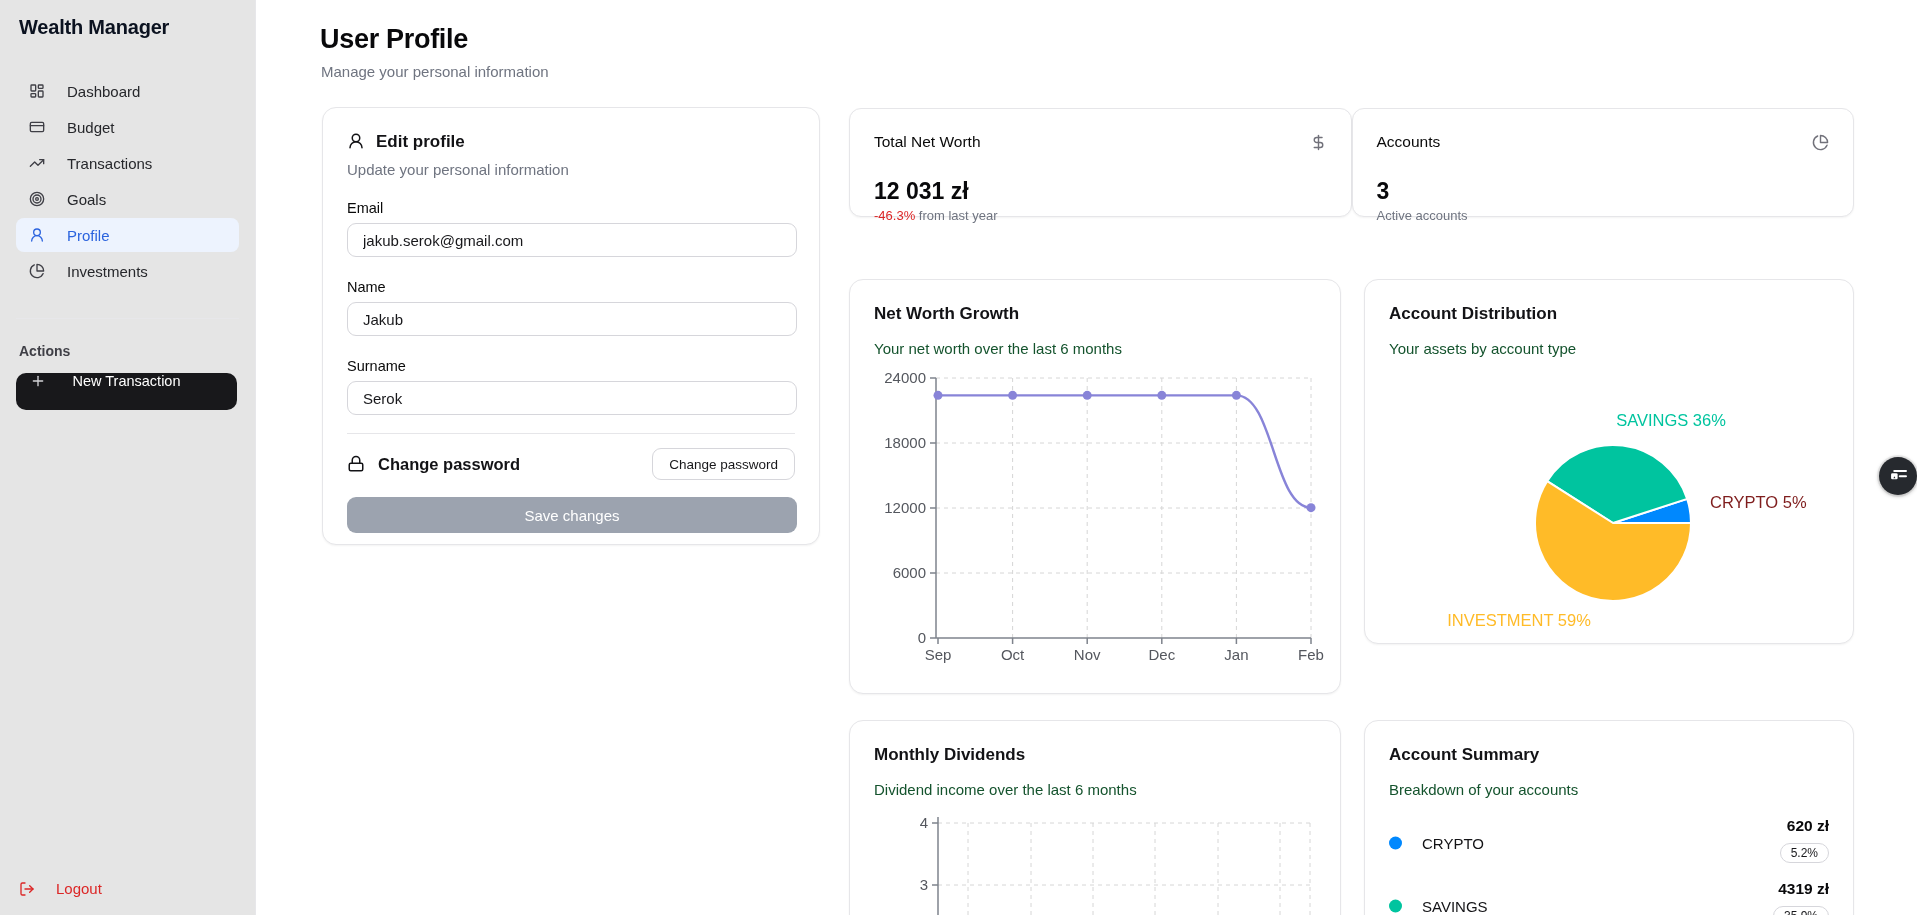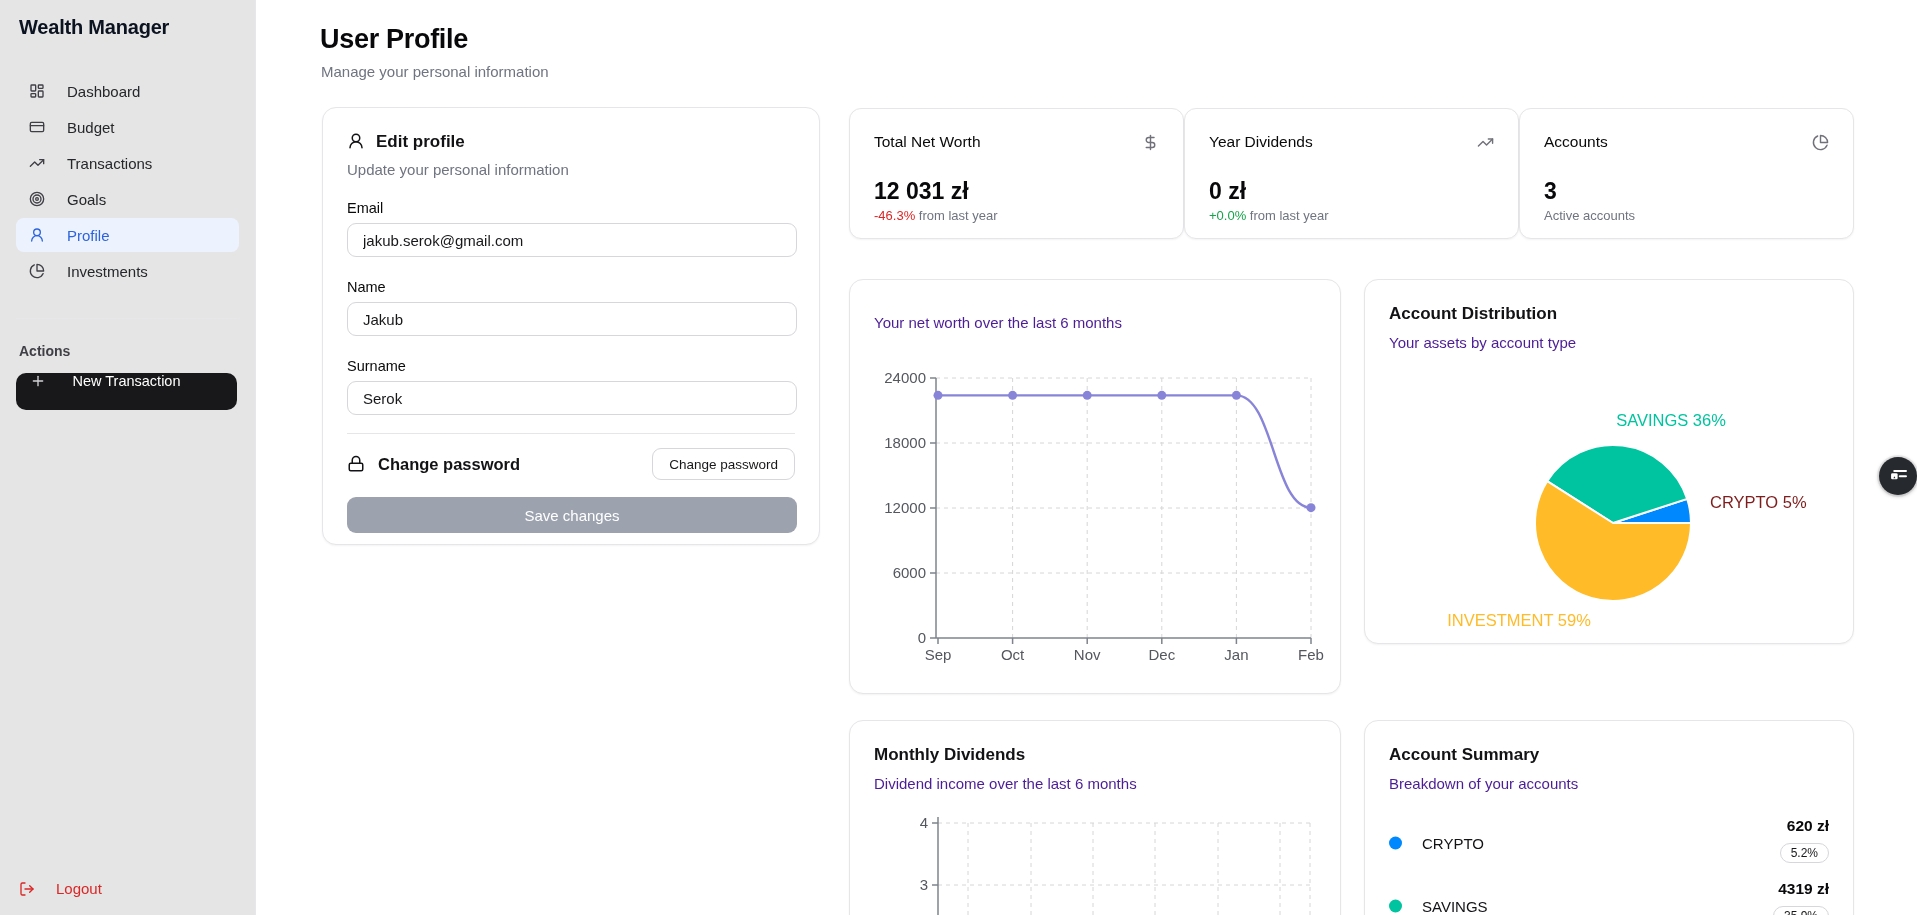--- a/index.html
+++ b/index.html
@@ -37,36 +37,36 @@
   .fld-label{margin-top:22px;font-size:14.5px;font-weight:500;color:#0a0a0a}
   .fld-input{display:block;margin-top:7px;width:450px;height:34px;border:1px solid #d6d6db;border-radius:9px;padding:0 15px;font-size:15px;color:#18181b;font-family:inherit;background:#fff}
   .ep-div{border:none;border-top:1px solid #e6e6e9;margin:18px 0 0}
   .cp-row{margin-top:14px;display:flex;align-items:center}
   .cp-title{display:flex;align-items:center;gap:13px;font-size:16.5px;font-weight:700;color:#131316}
   .cp-title .ic{width:18px;height:18px;flex:none}
   .cp-btn{margin-left:auto;height:32px;padding:0 16px;background:#fff;border:1px solid #d6d6db;border-radius:9px;font-size:13.5px;font-weight:500;color:#18181b;font-family:inherit;cursor:pointer}
   .save-btn{margin-top:17px;width:450px;height:36px;background:#9ca3af;border:none;border-radius:9px;color:#fff;font-size:15px;font-family:inherit;cursor:default}
 
   
-  #stats{position:absolute;left:849px;top:108px;width:1005px;height:131px;display:flex;}
+  #stats{position:absolute;left:849px;top:108px;width:1005px;height:109px;display:flex;}
   .stat-card{position:relative;flex:1;background:#fff;border:1px solid #e6e6e9;border-radius:12px;box-shadow:0 1px 2px rgba(0,0,0,.05);padding:24px}
   .stat-head{display:flex;justify-content:space-between;align-items:center}
   .stat-title{font-size:15.5px;font-weight:500;color:#0a0a0a}
   .stat-head .ic{width:17px;height:17px;color:#71717a}
   .stat-value{margin-top:27px;font-size:23px;font-weight:700;color:#09090b}
   .stat-sub{margin-top:3px;font-size:13px;color:#6f7480}
 
   
   #nw-card{left:849px;top:279px;width:492px;height:415px}
   #dist-card{left:1364px;top:279px;width:490px;height:365px}
   #mo-card{left:849px;top:720px;width:492px;height:415px}
   #sum-card{left:1364px;top:720px;width:490px;height:415px}
   .chart-pad{padding:24px 24px 0}
   .c-title{font-size:17px;font-weight:700;color:#131316}
-  .c-sub{margin-top:10px;font-size:15px;color:#4c1d95}
+  .c-sub{margin-top:16px;font-size:15px;color:#14532d}
   svg.chart{position:absolute;left:0;top:0;pointer-events:none}
   svg text{font-family:"Liberation Sans",sans-serif}
   .tick{font-size:15px;fill:#54575e}
 
   .pie-label{position:absolute;font-size:16.5px;white-space:nowrap}
   #lbl-savings{left:306px;top:140px;transform:translate(-50%,-50%)}
   #lbl-crypto{left:345px;top:222px;transform:translateY(-50%)}
   #lbl-investment{left:154px;top:340px;transform:translate(-50%,-50%)}
 
   
@@ -217,48 +217,36 @@
             <line x1="12" y1="2" x2="12" y2="22"></line>
             <path d="M17 5H9.5a3.5 3.5 0 0 0 0 7h5a3.5 3.5 0 0 1 0 7H6"></path>
           </svg>
         </span>
       </div>
       <div class="stat-value">12 031 zł</div>
       <div class="stat-sub"><span style="color:#dc2626">-46.3%</span> <span>from last year</span></div>
     </div>
     <div class="stat-card">
       <div class="stat-head">
-        <span class="stat-title">Year Dividends</span>
-        <span class="ic">
-          <svg viewBox="0 0 24 24" fill="none" stroke="currentColor" stroke-width="2" stroke-linecap="round" stroke-linejoin="round">
-            <polyline points="22 7 13.5 15.5 8.5 10.5 2 17"></polyline>
-            <polyline points="16 7 22 7 22 13"></polyline>
-          </svg>
-        </span>
-      </div>
-      <div class="stat-value">0 zł</div>
-      <div class="stat-sub"><span style="color:#16a34a">+0.0%</span> <span>from last year</span></div>
-    </div>
-    <div class="stat-card">
-      <div class="stat-head">
         <span class="stat-title">Accounts</span>
         <span class="ic">
           <svg viewBox="0 0 24 24" fill="none" stroke="currentColor" stroke-width="2" stroke-linecap="round" stroke-linejoin="round">
             <path d="M21.21 15.89A10 10 0 1 1 8 2.83"></path>
             <path d="M22 12A10 10 0 0 0 12 2v10z"></path>
           </svg>
         </span>
       </div>
       <div class="stat-value">3</div>
       <div class="stat-sub"><span>Active accounts</span></div>
     </div>
   </div>
 
 <div class="card" id="nw-card">
   <div class="chart-pad">
+    <div class="c-title">Net Worth Growth</div>
     <div class="c-sub">Your net worth over the last 6 months</div>
   </div>
   <svg class="chart" id="nw-svg" width="492" height="415">
       <line x1="86" y1="293" x2="461" y2="293" stroke="#d6d6d6" stroke-dasharray="4 4" stroke-width="1"></line>
       <line x1="86" y1="228" x2="461" y2="228" stroke="#d6d6d6" stroke-dasharray="4 4" stroke-width="1"></line>
       <line x1="86" y1="163" x2="461" y2="163" stroke="#d6d6d6" stroke-dasharray="4 4" stroke-width="1"></line>
       <line x1="86" y1="98" x2="461" y2="98" stroke="#d6d6d6" stroke-dasharray="4 4" stroke-width="1"></line>
       <line x1="162.6" y1="98" x2="162.6" y2="358" stroke="#d6d6d6" stroke-dasharray="4 4" stroke-width="1"></line>
       <line x1="237.2" y1="98" x2="237.2" y2="358" stroke="#d6d6d6" stroke-dasharray="4 4" stroke-width="1"></line>
       <line x1="311.8" y1="98" x2="311.8" y2="358" stroke="#d6d6d6" stroke-dasharray="4 4" stroke-width="1"></line>

